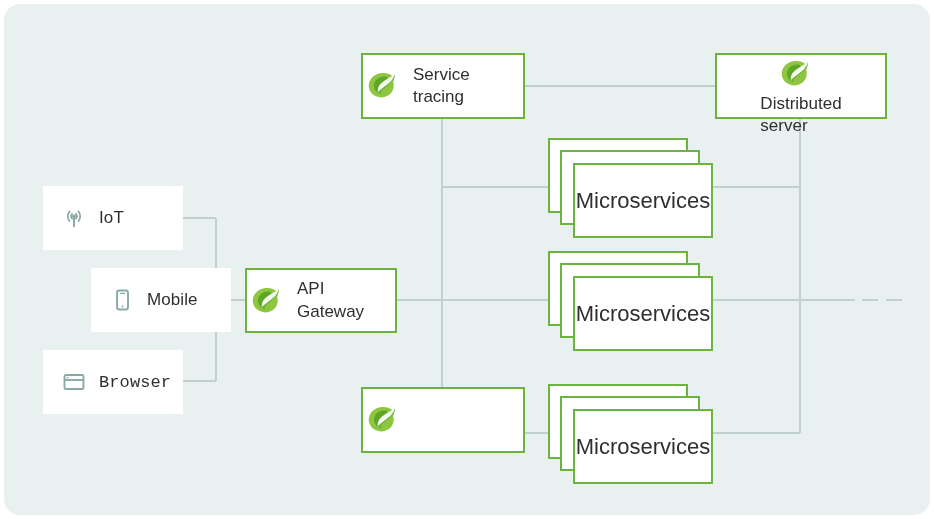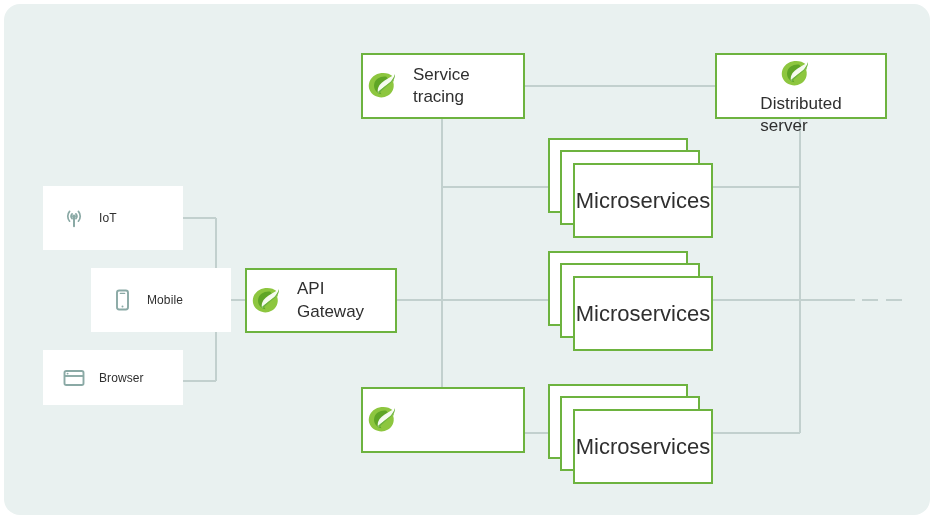--- a/index.html
+++ b/index.html
@@ -44,21 +44,21 @@
   .client-icon {
     width: 30px;
     height: 30px;
     flex: 0 0 30px;
     display: flex;
     align-items: center;
     justify-content: center;
     margin-right: 10px;
   }
   .client-label {
-    font-size: 12px;
+    font-size: 17px;
     color: #2f2f2f;
     letter-spacing: 0.1px;
   }
   
   .spring-box {
     position: absolute;
     background: #ffffff;
     border: 2px solid #6db33f;
     box-sizing: border-box;
     display: flex;
@@ -172,21 +172,21 @@
     <span class="client-icon">
       <svg width="28" height="28" viewBox="0 0 28 28" xmlns="http://www.w3.org/2000/svg">
         <rect x="9" y="4.5" width="11" height="19" rx="2.2" fill="none" stroke="#8aa9a5" stroke-width="1.9"></rect>
         <circle cx="14.5" cy="20.4" r="1" fill="#8aa9a5"></circle>
         <path d="M12.3 7.4 H16.7" stroke="#8aa9a5" stroke-width="1.2" stroke-linecap="round"></path>
       </svg>
     </span>
     <span class="client-label">Mobile</span>
   </div>
 
-  <div class="client-box" style="left:43px; top:350px; width:140px; height:55px;">
+  <div class="client-box" style="left:43px; top:350px; width:140px; height:64px;font-family:Liberation Mono, monospace;">
     <span class="client-icon">
       <svg width="28" height="28" viewBox="0 0 28 28" xmlns="http://www.w3.org/2000/svg">
         <rect x="4.5" y="7" width="19" height="14" rx="1.8" fill="none" stroke="#8aa9a5" stroke-width="1.9"></rect>
         <path d="M4.5 12 H23.5" stroke="#8aa9a5" stroke-width="1.9"></path>
         <circle cx="7.6" cy="9.6" r="0.95" fill="#8aa9a5"></circle>
       </svg>
     </span>
     <span class="client-label">Browser</span>
   </div>
 

